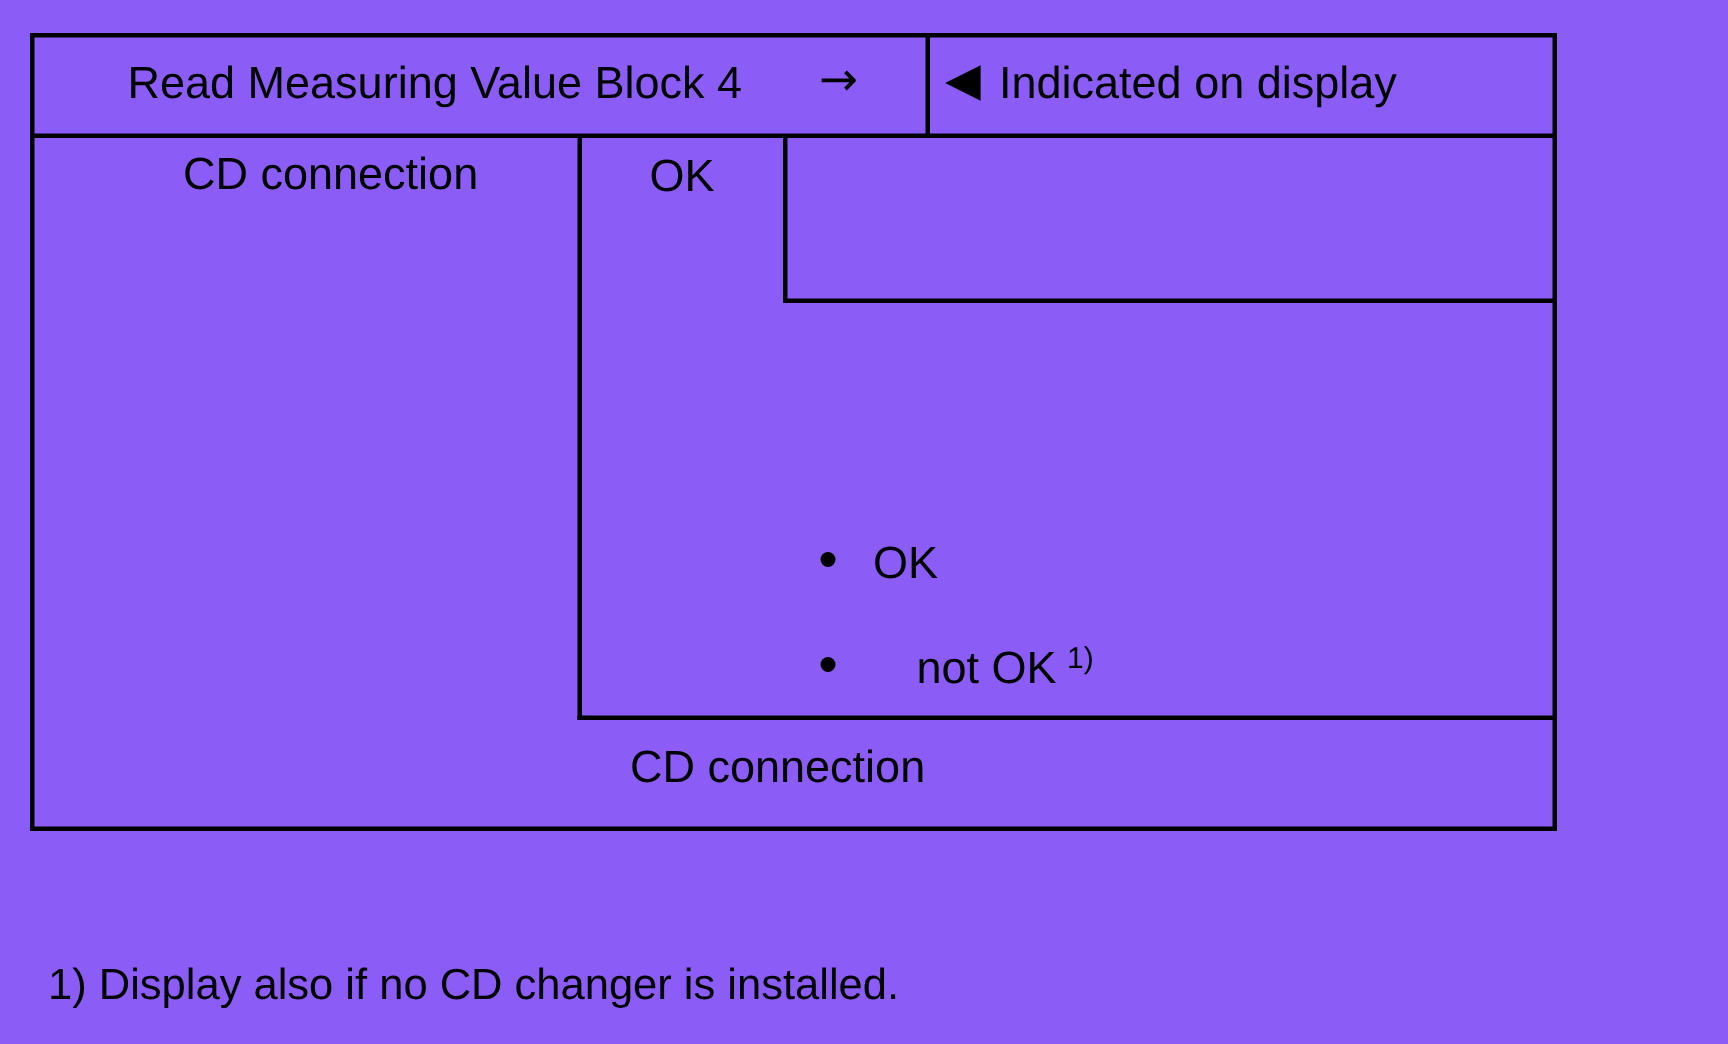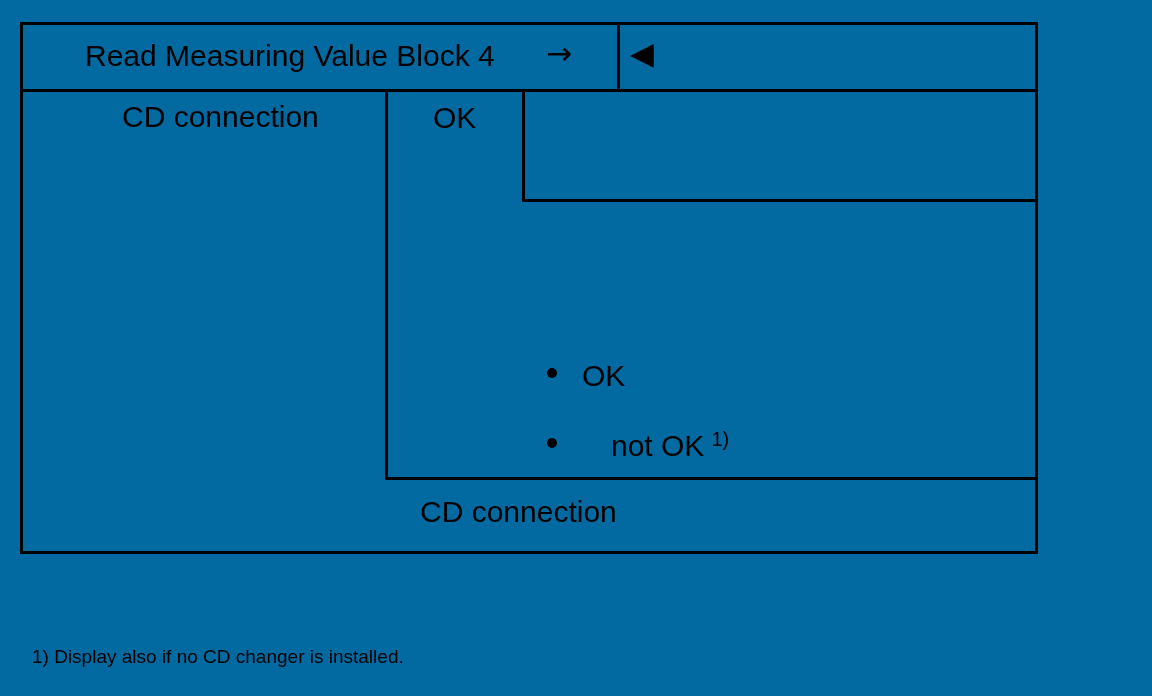--- a/index.html
+++ b/index.html
@@ -1,19 +1,19 @@
 <!DOCTYPE html>
 <html><head>
 <meta charset="utf-8">
 <style>
   html,body{margin:0;padding:0;background:#ffffff;}
   .canvas{
     position:relative;
     width:1152px;height:696px;
-    background:#0369a1;
+    background:#8b5cf6;
     color:#000000;
     font-family:"Liberation Sans","DejaVu Sans",sans-serif;
     overflow:hidden;
   }
   .ln{position:absolute;background:#000000;}
   .txt{
     position:absolute;
     font-size:30px;
     line-height:34px;
     white-space:nowrap;
@@ -40,38 +40,39 @@
   .function-label{left:122px;top:100px;}
   .status-label{left:433px;top:101px;}
   .condition-title{left:518px;top:274px;}
   .bullet{position:absolute;width:10px;height:10px;border-radius:50%;background:#000000;}
   .bullet-1{left:547px;top:368px;}
   .bullet-2{left:547px;top:438px;}
   .option-1{left:582px;top:359px;}
   .option-2{left:582px;top:429px;margin-left:29px;}
   .sup{font-size:20px;position:relative;top:-10px;margin-left:7px;}
   .bottom-label{left:420px;top:495px;}
-  .footnote{left:32px;top:640px;font-size:19px;}
+  .footnote{left:32px;top:640px;font-size:29px;}
 </style>
 </head>
 <body>
 
 <div class="canvas">
 
   <div class="frame"></div>
   <div class="ln h-header"></div>
   <div class="ln v-header-divider"></div>
   <div class="ln v-status-left"></div>
   <div class="ln v-display-left"></div>
   <div class="ln h-display-bottom"></div>
   <div class="ln h-mid-bottom"></div>
 
   <div class="txt read-label">Read Measuring Value Block 4</div>
   <div class="txt arrow-right">→</div>
   <div class="txt pointer-left">◀</div>
+  <div class="txt display-label">Indicated on display</div>
 
   <div class="txt function-label">CD connection</div>
   <div class="txt status-label">OK</div>
 
 
   <div class="bullet bullet-1"></div>
   <div class="txt option-1">
     <span>OK</span><span class="sup"></span>
   </div>
 

